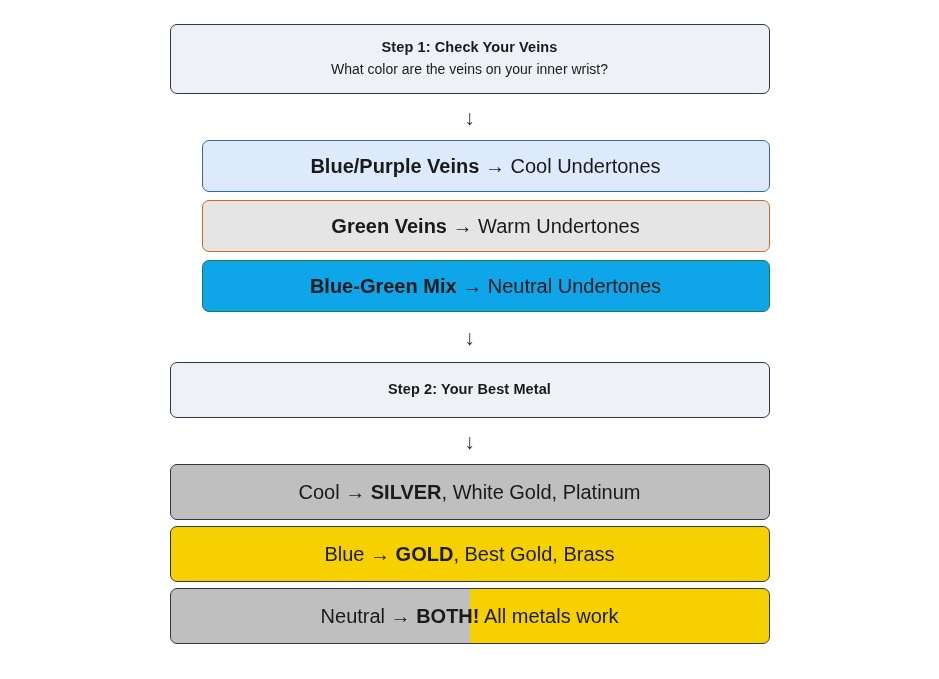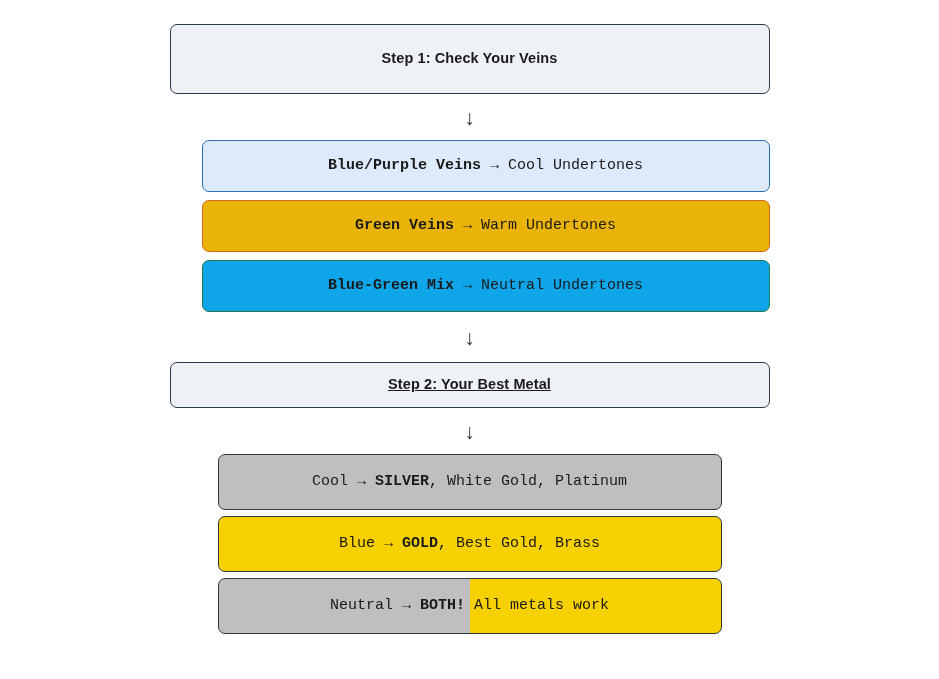--- a/index.html
+++ b/index.html
@@ -41,61 +41,59 @@
     letter-spacing: 0.1px;
     line-height: 1.35;
   }
   .node-sub {
     font-size: 14px;
     font-weight: normal;
     line-height: 1.4;
     margin-top: 3px;
   }
   .node-line {
-    font-size: 15px;
+    font-size: 20px;
     line-height: 1.35;
-    font-family: Liberation Mono, monospace;
   }
   .node-line b {
     font-weight: bold;
   }
   
   .step-box {
     width: 600px;
     background: #eef2f7;
     border: 1.6px solid #2d3a45;
   }
   .step1 {
     height: 70px;
   }
   .step2 {
-    height: 46px;
-    text-decoration: underline;
+    height: 56px;
   }
   
   .opt-box {
     width: 568px;
     height: 52px;
     margin-left: 32px;
   }
   .opt-cool {
     background: #ddeafb;
     border: 1.6px solid #2b6cb0;
   }
   .opt-warm {
-    background: #eab308;
+    background: #e5e5e5;
     border: 1.6px solid #d2691e;
   }
   .opt-neutral {
     background: #0ea5e9;
     border: 1.6px solid #1f7a4d;
   }
   
   .metal-box {
-    width: 504px;
+    width: 600px;
     height: 56px;
     border: 1.6px solid #2d3a45;
     overflow: hidden;
     position: relative;
   }
   .metal-silver {
     background: #bfbfbf;
   }
   .metal-gold {
     background: #f7d000;
@@ -125,20 +123,21 @@
   .arrow-3 { height: 46px; }
 </style>
 </head>
 <body>
 
 <div class="flow">
 
   <div class="row">
     <div class="node step-box step1">
       <div class="node-title">Step 1: Check Your Veins</div>
+      <div class="node-sub">What color are the veins on your inner wrist?</div>
     </div>
   </div>
 
   <div class="arrow arrow-1">↓</div>
 
   <div class="row">
     <div class="node opt-box opt-cool">
       <div class="node-line"><b>Blue/Purple Veins</b><span> → Cool Undertones</span></div>
     </div>
   </div>

